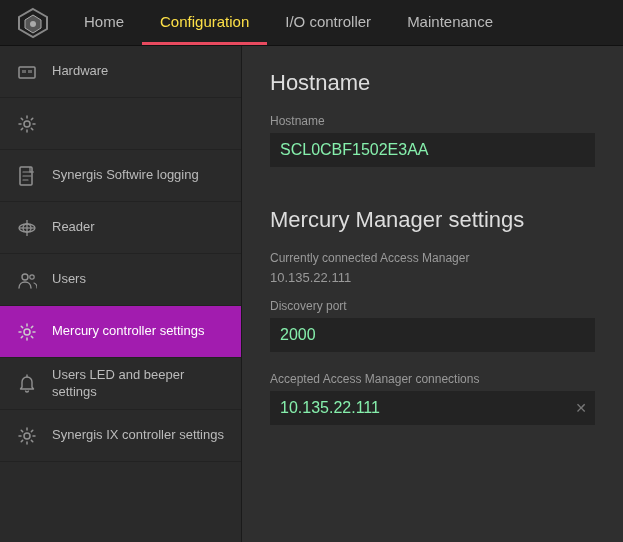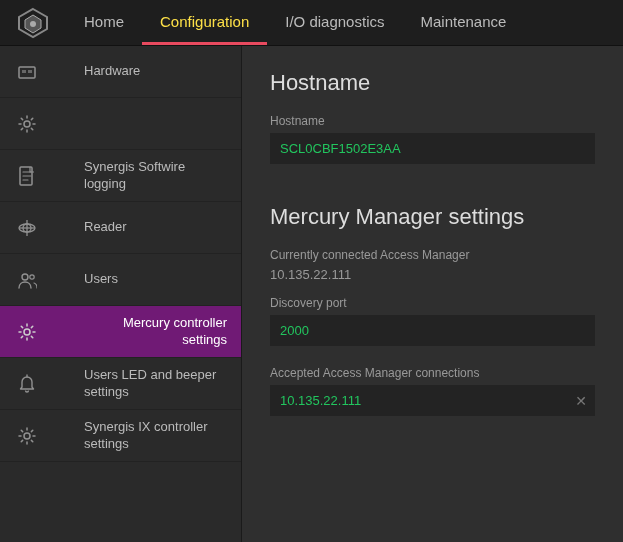--- a/index.html
+++ b/index.html
@@ -69,23 +69,22 @@
     }
     .sidebar-item {
       display: flex;
       align-items: center;
       padding: 0 14px;
       height: 52px;
       cursor: pointer;
       color: #bbb;
       font-size: 13px;
       border-bottom: 1px solid #222;
-      gap: 32px;
-    }
-    .sidebar-item.active { background: #701a75; color: #fff; text-align: right; }
+    }
+    .sidebar-item.active { background: #a21caf; color: #fff; text-align: right; }
     .sidebar-icon {
       width: 26px;
       height: 26px;
       display: flex;
       align-items: center;
       justify-content: center;
       margin-right: 12px;
       flex-shrink: 0;
       opacity: 0.8;
     }
@@ -112,23 +111,23 @@
     .field-label {
       font-size: 12px;
       color: #999;
       margin-bottom: 5px;
     }
 
     .text-input {
       width: 100%;
       background: #232323;
       border: none;
-      color: #22c55e;
+      color: #86efac;
       padding: 8px 10px;
-      font-size: 13px;
+      font-size: 16px;
       margin-bottom: 20px;
       outline: none;
     }
 
     .field-value {
       font-size: 13px;
       color: #999;
       margin-bottom: 4px;
     }
 
@@ -160,21 +159,21 @@
   <div class="logo-area">
     <svg class="logo-icon" viewBox="0 0 32 32">
       <polygon points="16,2 30,10 30,22 16,30 2,22 2,10" fill="none" stroke="#888" stroke-width="2"></polygon>
       <polygon points="16,8 24,13 24,21 16,26 8,21 8,13" fill="#555" stroke="#aaa" stroke-width="1"></polygon>
       <circle cx="16" cy="17" r="3" fill="#aaa"></circle>
     </svg>
   </div>
   <div class="nav-tabs">
     <div class="nav-tab">Home</div>
     <div class="nav-tab active">Configuration</div>
-    <div class="nav-tab">I/O diagnostics</div>
+    <div class="nav-tab">I/O controller</div>
     <div class="nav-tab">Maintenance</div>
   </div>
 </div>
 
 <div class="main-layout">
 
   <div class="sidebar">
 
     <div class="sidebar-item">
       <div class="sidebar-icon">

